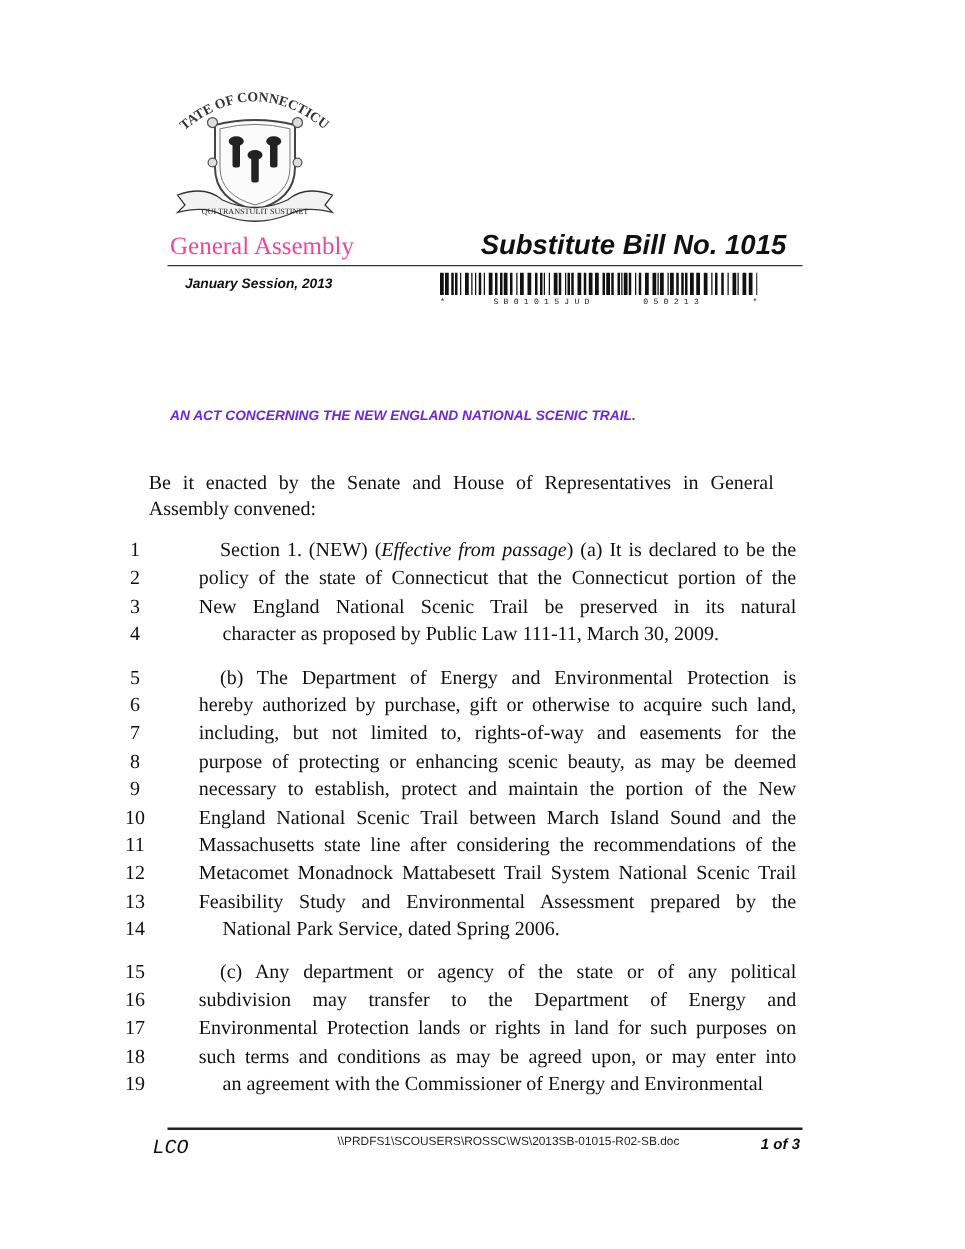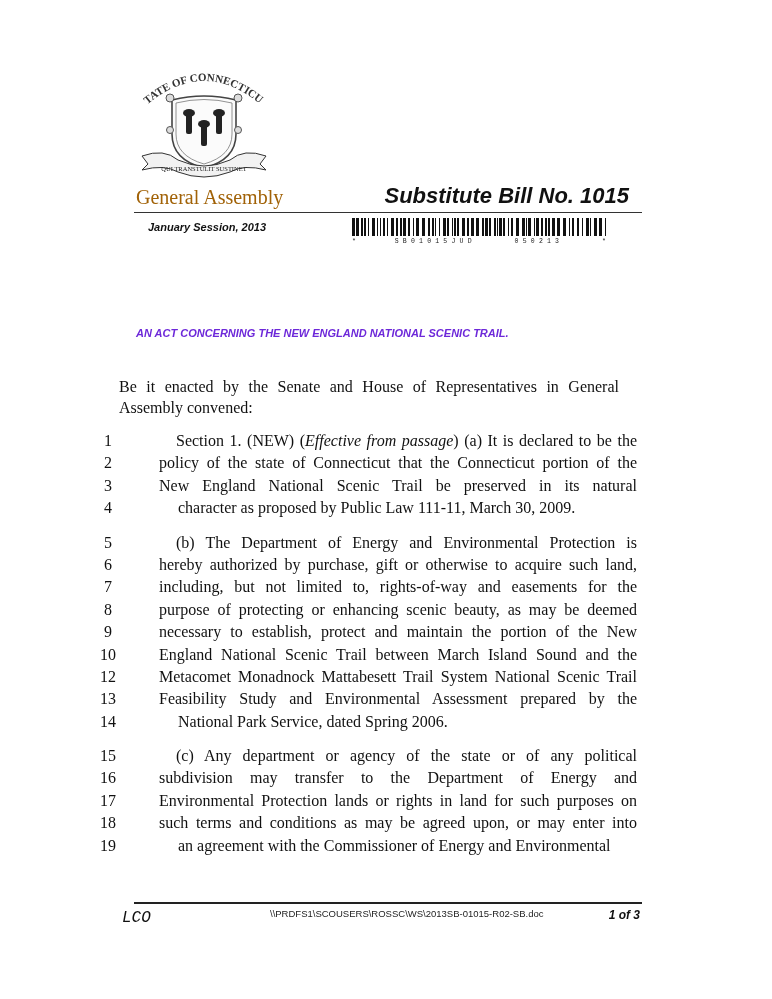--- a/index.html
+++ b/index.html
@@ -1,21 +1,21 @@
 <!DOCTYPE html>
 <html><head>
 <meta charset="utf-8">
 <style>
   html, body { margin: 0; padding: 0; background: #ffffff; }
   body { width: 772px; height: 999px; position: relative; overflow: hidden; color: #111; }
   .page { position: absolute; left: 0; top: 0; width: 772px; height: 999px; background: #fff; }
 
   .seal { position: absolute; left: 134px; top: 64px; width: 140px; height: 120px; }
 
-  .hdr-left { position: absolute; left: 136px; top: 186px; font-family: "Liberation Serif", "DejaVu Serif", serif; font-size: 20px; color: #a16207; text-align: center; }
+  .hdr-left { position: absolute; left: 136px; top: 186px; font-family: "Liberation Serif", "DejaVu Serif", serif; font-size: 20px; color: #ec4899; text-align: center; }
   .hdr-right { position: absolute; right: 143px; top: 183px; font-family: "Liberation Sans", "DejaVu Sans", sans-serif; font-size: 22px; font-weight: bold; font-style: italic; color: #111; }
   .hdr-rule { position: absolute; left: 134px; top: 212px; width: 508px; height: 1px; background: #333; }
   .session { position: absolute; left: 148px; top: 221px; font-family: "Liberation Sans", "DejaVu Sans", sans-serif; font-size: 11px; font-weight: bold; font-style: italic; color: #111; }
 
   .barcode { position: absolute; left: 352px; top: 218px; width: 254px; height: 18px; }
   .barcode-text { position: absolute; left: 352px; top: 238px; width: 254px; font-family: "Liberation Mono", "DejaVu Sans Mono", monospace; font-size: 6.5px; color: #222; display: flex; justify-content: space-between; }
   .barcode-text .code { letter-spacing: 4.2px; }
 
   .act-title { position: absolute; left: 136px; top: 325px; width: 500px; font-family: "Liberation Sans", "DejaVu Sans", sans-serif; font-size: 11px; font-weight: bold; font-style: italic; line-height: 16px; color: #6d28d9; }
 
@@ -182,20 +182,24 @@
         </div>
         <div class="line">
           <span class="ln">9</span>
           <span class="txt"><span class="just"><span>necessary to establish, protect and maintain the portion of the New</span></span></span>
         </div>
         <div class="line">
           <span class="ln">10</span>
           <span class="txt"><span class="just"><span>England National Scenic Trail between March Island Sound and the</span></span></span>
         </div>
         <div class="line">
+          <span class="ln">11</span>
+          <span class="txt"><span class="just"><span>Massachusetts state line after considering the recommendations of the</span></span></span>
+        </div>
+        <div class="line">
           <span class="ln">12</span>
           <span class="txt"><span class="just"><span>Metacomet Monadnock Mattabesett Trail System National Scenic Trail</span></span></span>
         </div>
         <div class="line">
           <span class="ln">13</span>
           <span class="txt"><span class="just"><span>Feasibility Study and Environmental Assessment prepared by the</span></span></span>
         </div>
         <div class="line">
           <span class="ln">14</span>
           <span class="txt last"><span class="just"><span>National Park Service, dated Spring 2006.</span></span></span>

